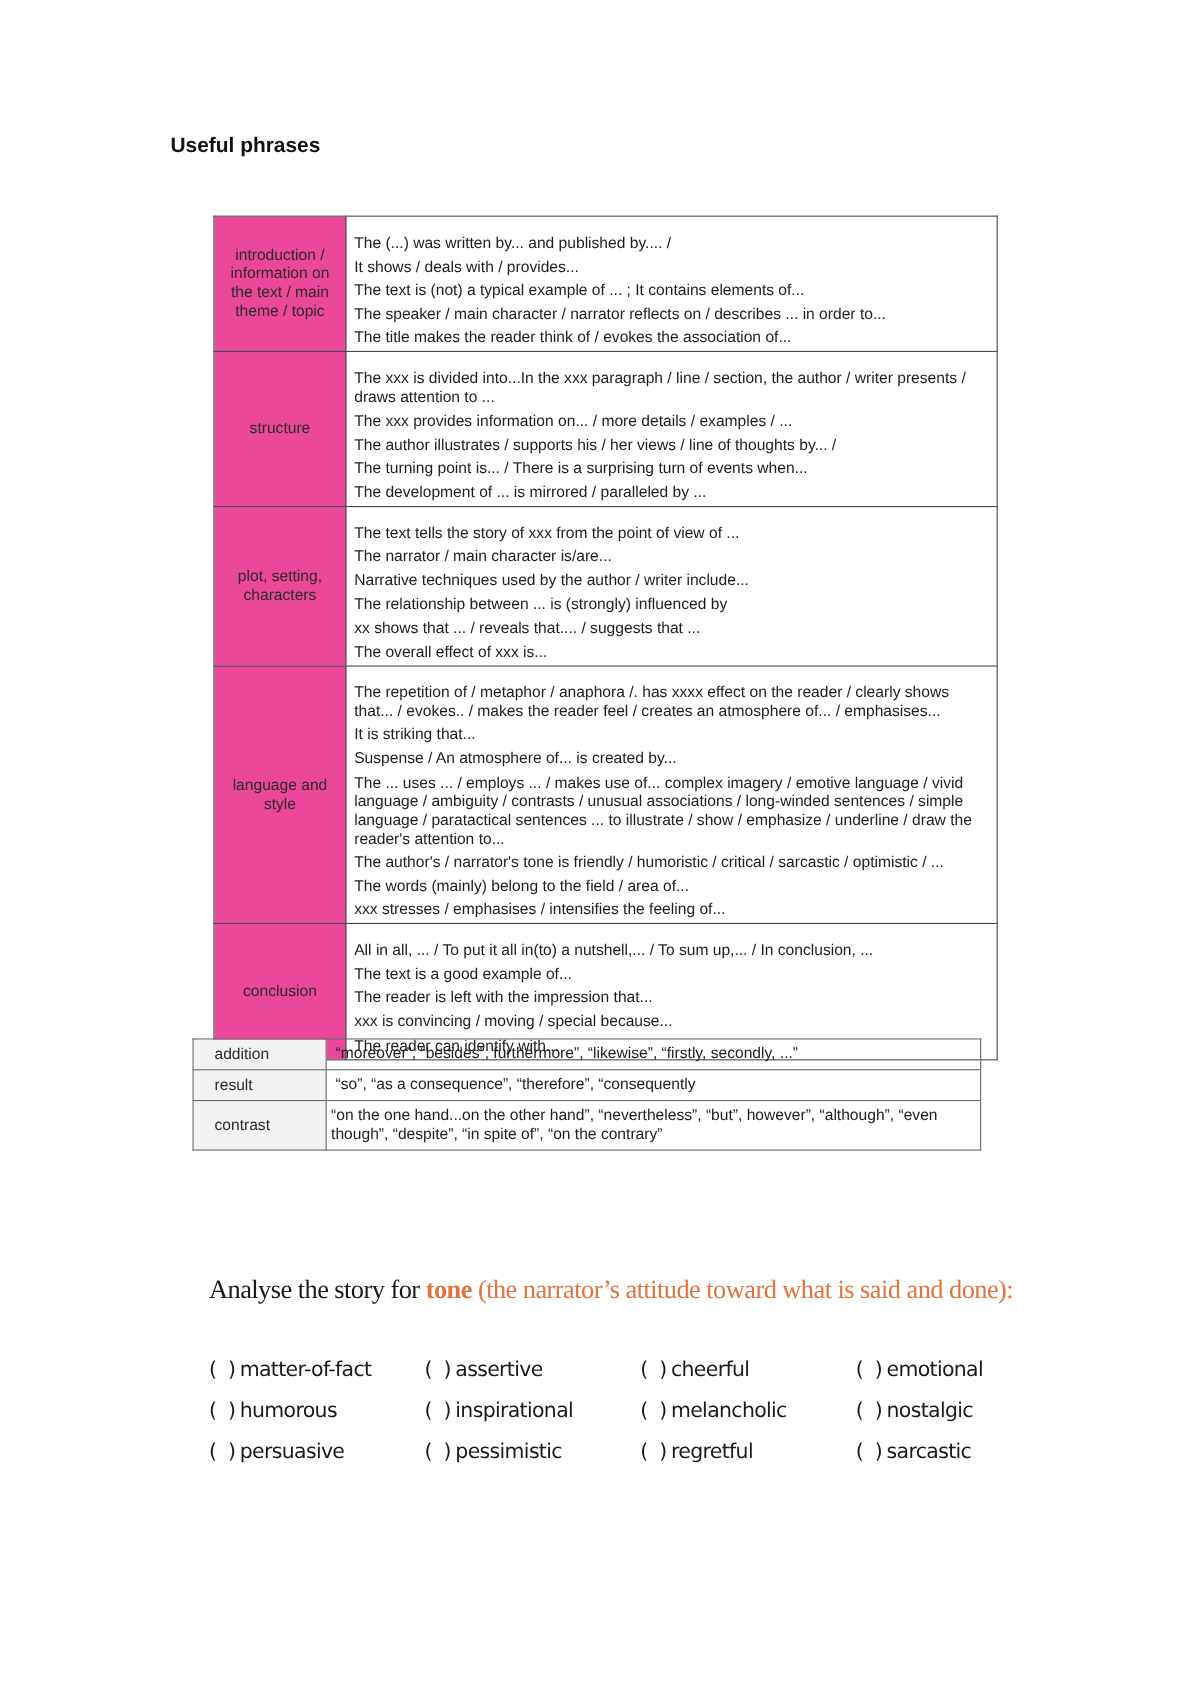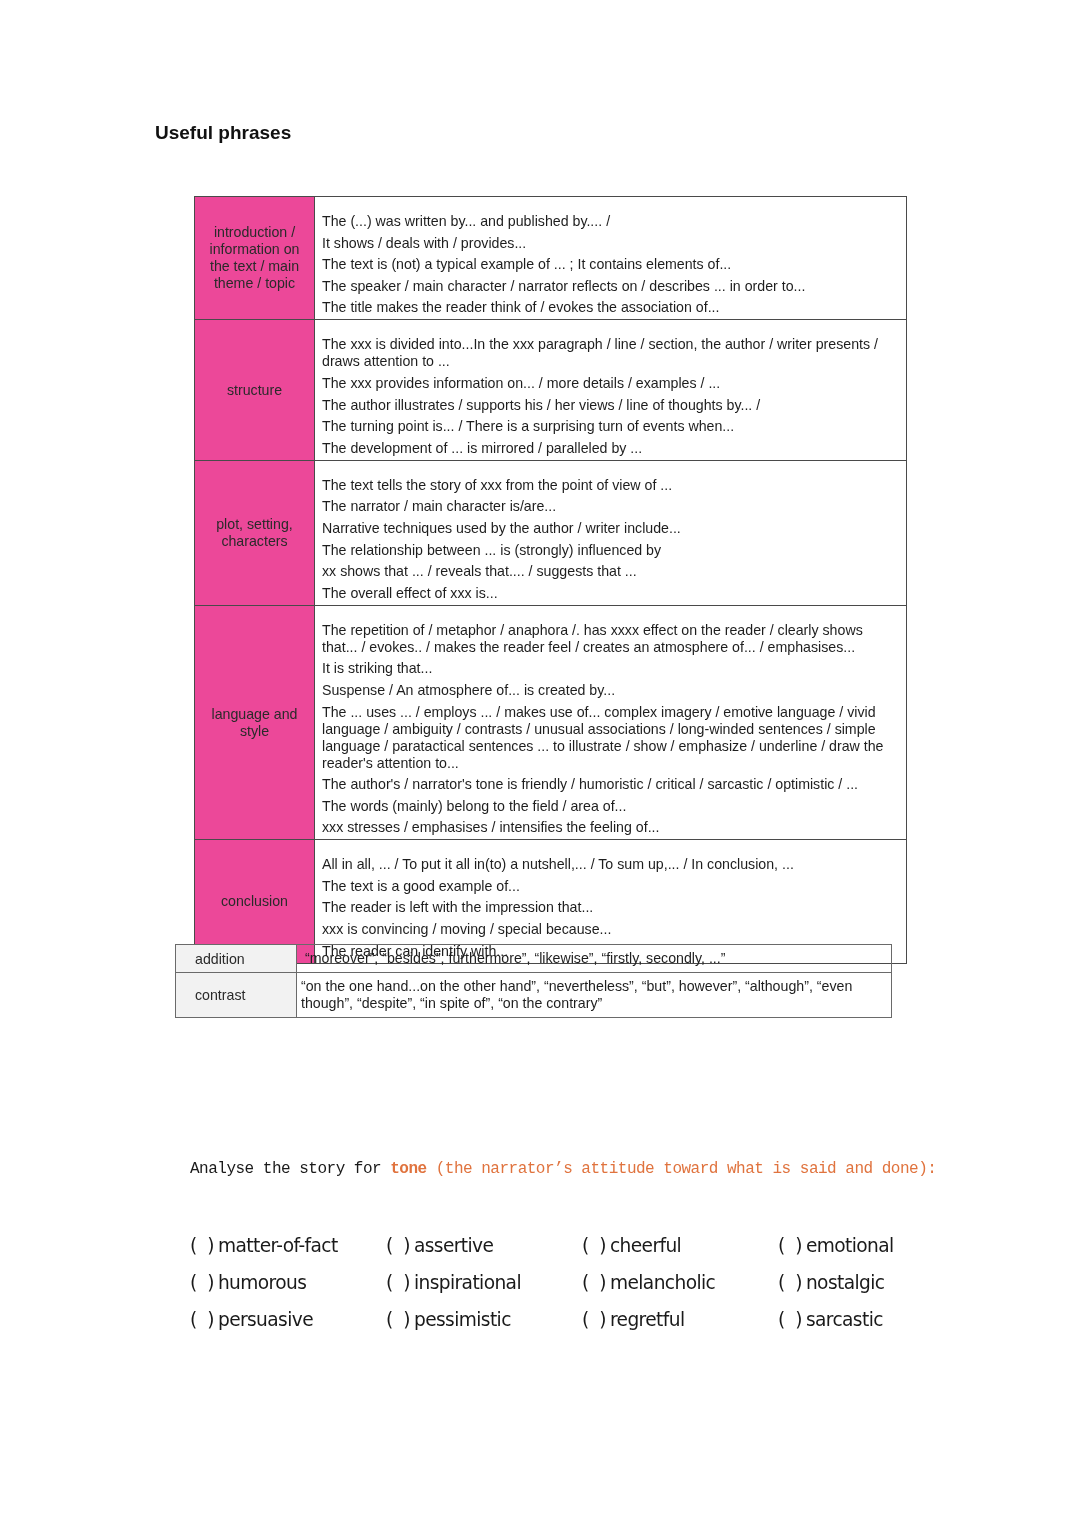--- a/index.html
+++ b/index.html
@@ -29,21 +29,21 @@
     .connectives td { border: 1px solid #6a6a6a; height: 25px; }
     .connectives td.cat {
       width: 100px; background: #f2f2f2; text-align: left; padding-left: 19px; color: #2a2a2a;
     }
     .connectives td.cat.center { text-align: center; padding-left: 0; }
     .connectives td.body { padding: 1px 8px; line-height: 17px; }
     .connectives tr.tall td { height: 42px; }
 
     .tone-heading {
       position: absolute; left: 190px; top: 1160px;
-      font-family: Liberation Mono, monospace; font-size: 16px; color: #1a1a1a; letter-spacing: -0.5px;
+      font-family: Liberation Serif, serif; font-size: 24px; color: #1a1a1a; letter-spacing: -0.5px;
     }
     .tone-heading .kw { color: #e0733e; font-weight: bold; }
     .tone-heading .desc { color: #e0733e; }
 
     .tone-grid {
       position: absolute; left: 190px; top: 1234px; width: 740px;
       display: grid; grid-template-columns: 196px 196px 196px 152px; row-gap: 14px;
       font-family: "DejaVu Sans", sans-serif; font-size: 18.6px; color: #1a1a1a; letter-spacing: -0.6px;
     }
     .tone-option { display: flex; align-items: center; height: 23px; cursor: pointer; }
@@ -111,20 +111,24 @@
     </tr>
   </tbody>
 </table>
 
 <table class="connectives">
   <tbody>
     <tr>
       <td class="cat">addition</td>
       <td class="body">“moreover”, “besides”, furthermore”, “likewise”, “firstly, secondly, ...”</td>
     </tr>
+    <tr>
+      <td class="cat">result</td>
+      <td class="body">“so”, “as a consequence”, “therefore”, “consequently</td>
+    </tr>
     <tr class="tall">
       <td class="cat">contrast</td>
       <td class="body" style="padding-left:4px">“on the one hand...on the other hand”, “nevertheless”, “but”, however”, “although”, “even though”, “despite”, “in spite of”, “on the contrary”</td>
     </tr>
   </tbody>
 </table>
 
 <div class="tone-heading">
   <span>Analyse the story for </span><span class="kw">tone</span><span class="desc"> (the narrator’s attitude toward what is said and done):</span>
 </div>

